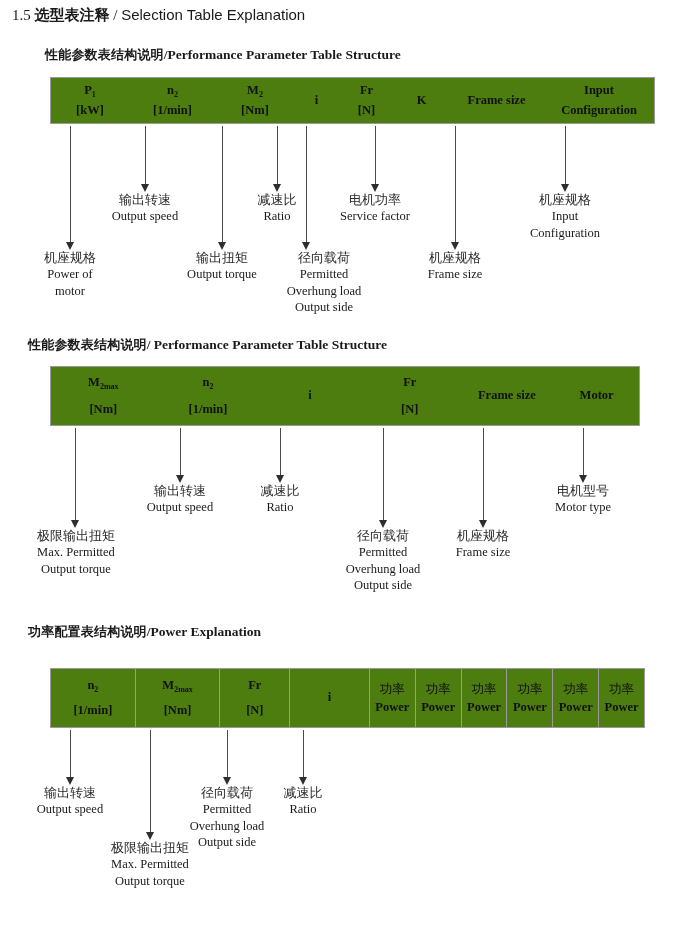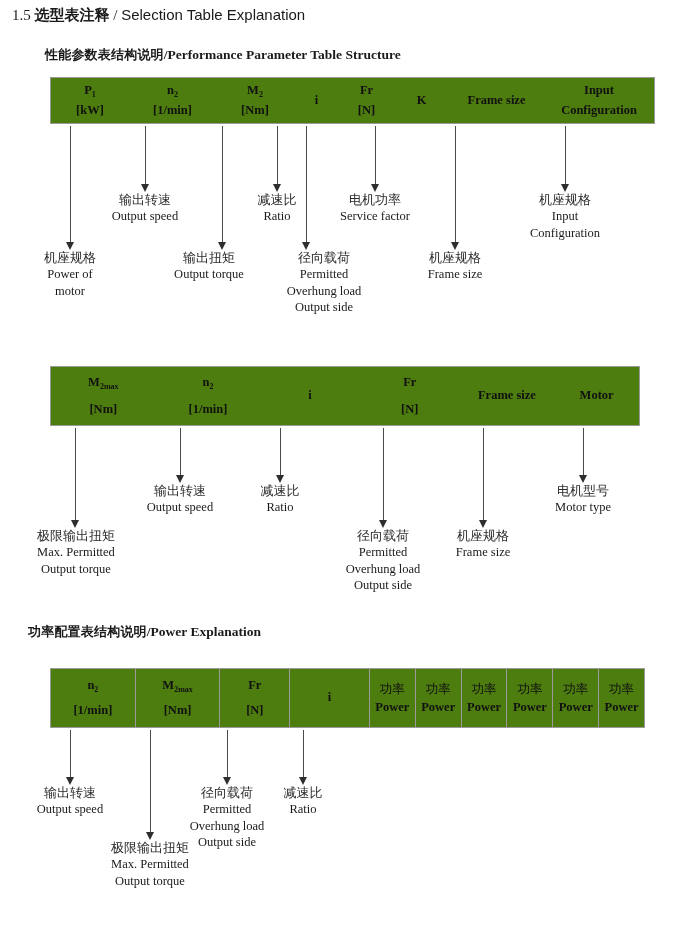--- a/index.html
+++ b/index.html
@@ -164,21 +164,21 @@
     <span class="cn">机座规格</span>
     <span class="en">Power of</span>
     <span class="en">motor</span>
   </div>
 
   <div class="note" style="left:145px;top:191px;">
     <span class="cn">输出转速</span>
     <span class="en">Output speed</span>
   </div>
 
-  <div class="note" style="left:209px;top:249px;">
+  <div class="note" style="left:222px;top:249px;">
     <span class="cn">输出扭矩</span>
     <span class="en">Output torque</span>
   </div>
 
   <div class="note" style="left:277px;top:191px;">
     <span class="cn">减速比</span>
     <span class="en">Ratio</span>
   </div>
 
   <div class="note" style="left:324px;top:249px;">
@@ -197,20 +197,23 @@
     <span class="cn">机座规格</span>
     <span class="en">Frame size</span>
   </div>
 
   <div class="note" style="left:565px;top:191px;">
     <span class="cn">机座规格</span>
     <span class="en">Input</span>
     <span class="en">Configuration</span>
   </div>
 
+  <div class="sec-head" style="top:336px;">
+    <span class="cn">性能参数表结构说明</span><span class="en">/</span>&nbsp;<span class="en">Performance Parameter Table Structure</span>
+  </div>
 
   <div class="tbl" style="left:50px;top:366px;width:590px;height:60px;">
     <div class="cell" style="width:105px;">
       <span class="l1">M<sub>2max</sub></span>
       <span class="l2" style="margin-top:8px;">[Nm]</span>
     </div>
     <div class="cell" style="width:105px;">
       <span class="l1">n<sub>2</sub></span>
       <span class="l2" style="margin-top:8px;">[1/min]</span>
     </div>

